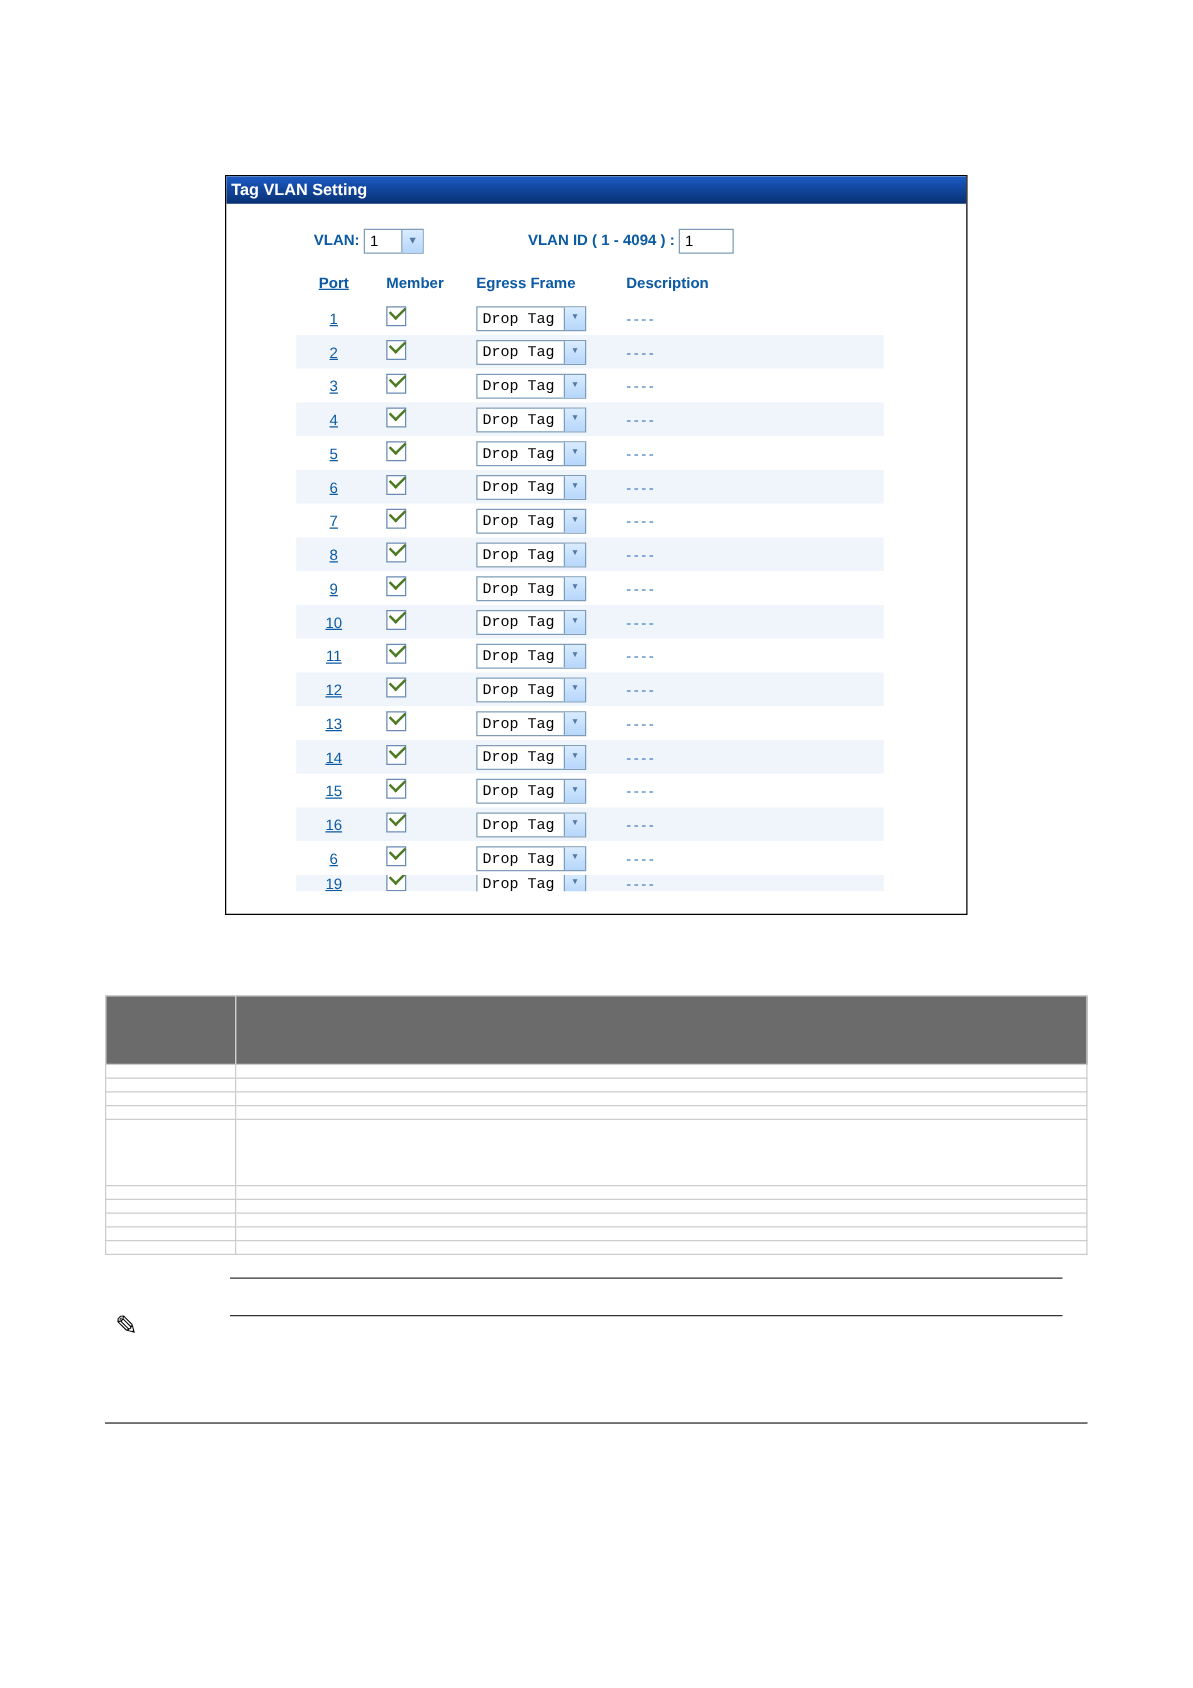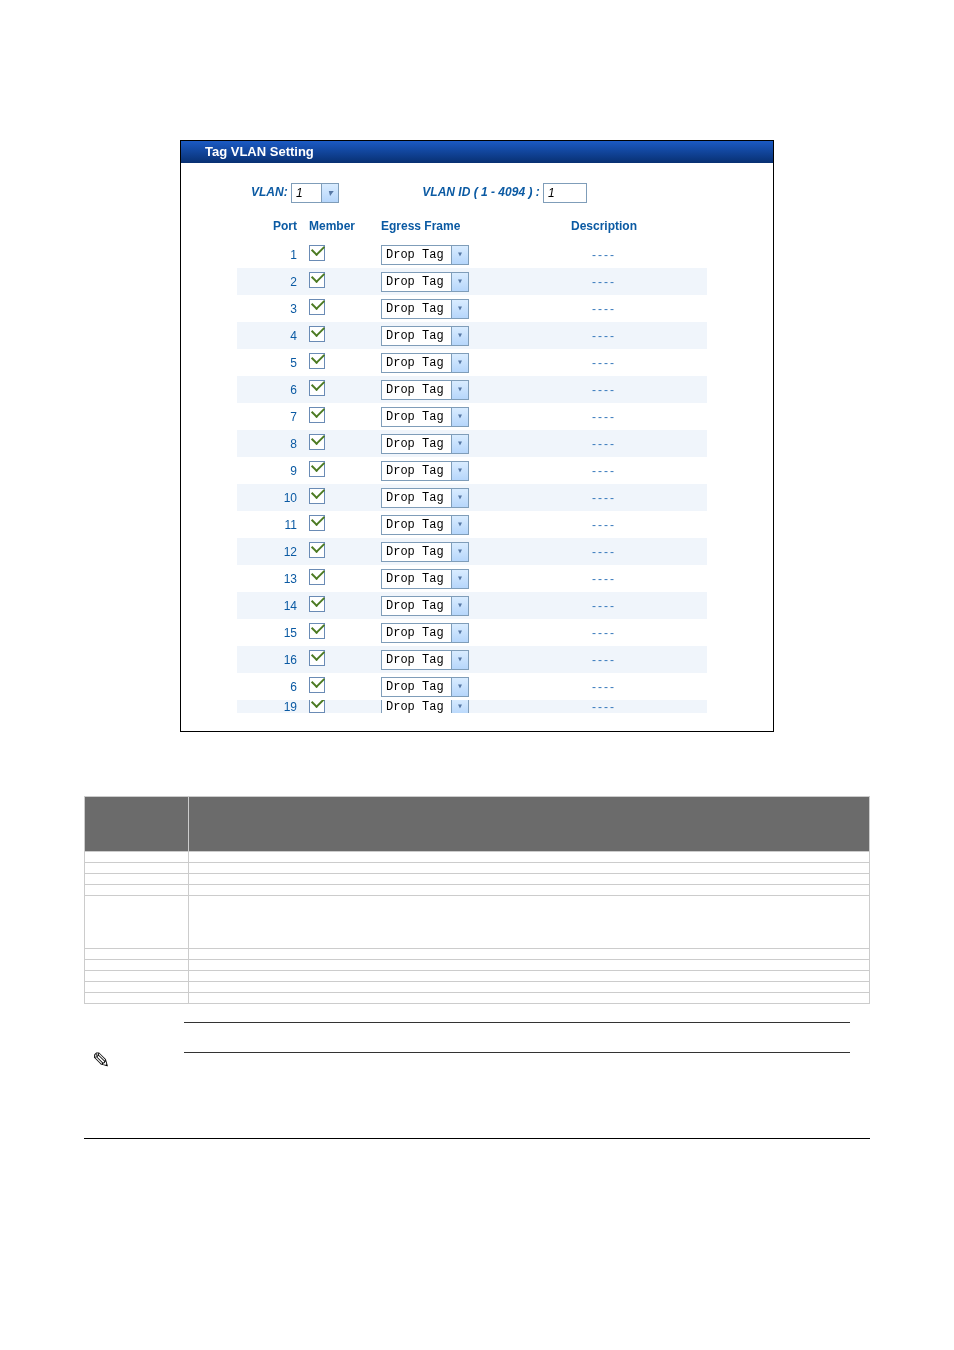--- a/index.html
+++ b/index.html
@@ -18,30 +18,29 @@
     margin: 140px 180px 0 180px;
     border: 1px solid #000;
     height: 590px;
     overflow: hidden;
     background: #ffffff;
   }
   .title-bar {
     background: #0a3e96;
     background: linear-gradient(#1b5ac4, #083072);
     color: #fff;
-    padding: 3px 8px 4px 24px;
+    padding: 3px 8px 4px 4px;
     font-weight: bold;
     font-size: 13px;
   }
   .content {
     padding: 12px 16px;
   }
   .top-row {
     padding: 8px 0 12px 54px;
-    font-style: italic;
   }
   .top-row .lbl { color: #0b5aa3; font-weight: bold;}
   .select-box {
     display: inline-block;
     border: 1px solid #7f9db9;
     background: #ffffff;
     height: 18px;
     line-height: 18px;
     min-width: 36px;
     text-align: left;
@@ -76,24 +75,24 @@
   .tbl {
     margin-left: 40px;
     width: 470px;
   }
   .tbl .hdr {
     color: #0b5aa3;
     font-weight: bold;
     display: flex;
     padding: 4px 0 8px 0;
   }
-  .col-port { width: 60px; text-align: right; padding-right: 12px;}
+  .col-port { width: 60px; text-align: center; padding-right: 12px; text-decoration: underline;}
   .col-member { width: 68px; text-align: left;}
   .col-egress { width: 120px; text-align: left; padding-left:4px;}
-  .col-desc { flex: 1; text-align: center;}
+  .col-desc { flex: 1; }
   .tbl .row {
     display:flex;
     align-items:center;
     height: 27px;
   }
   .row.odd { background: #ffffff; }
   .row.even { background: #f0f5fb; }
   .row .col-port { color:#0b5aa3; }
   .chk {
     display:inline-block;

